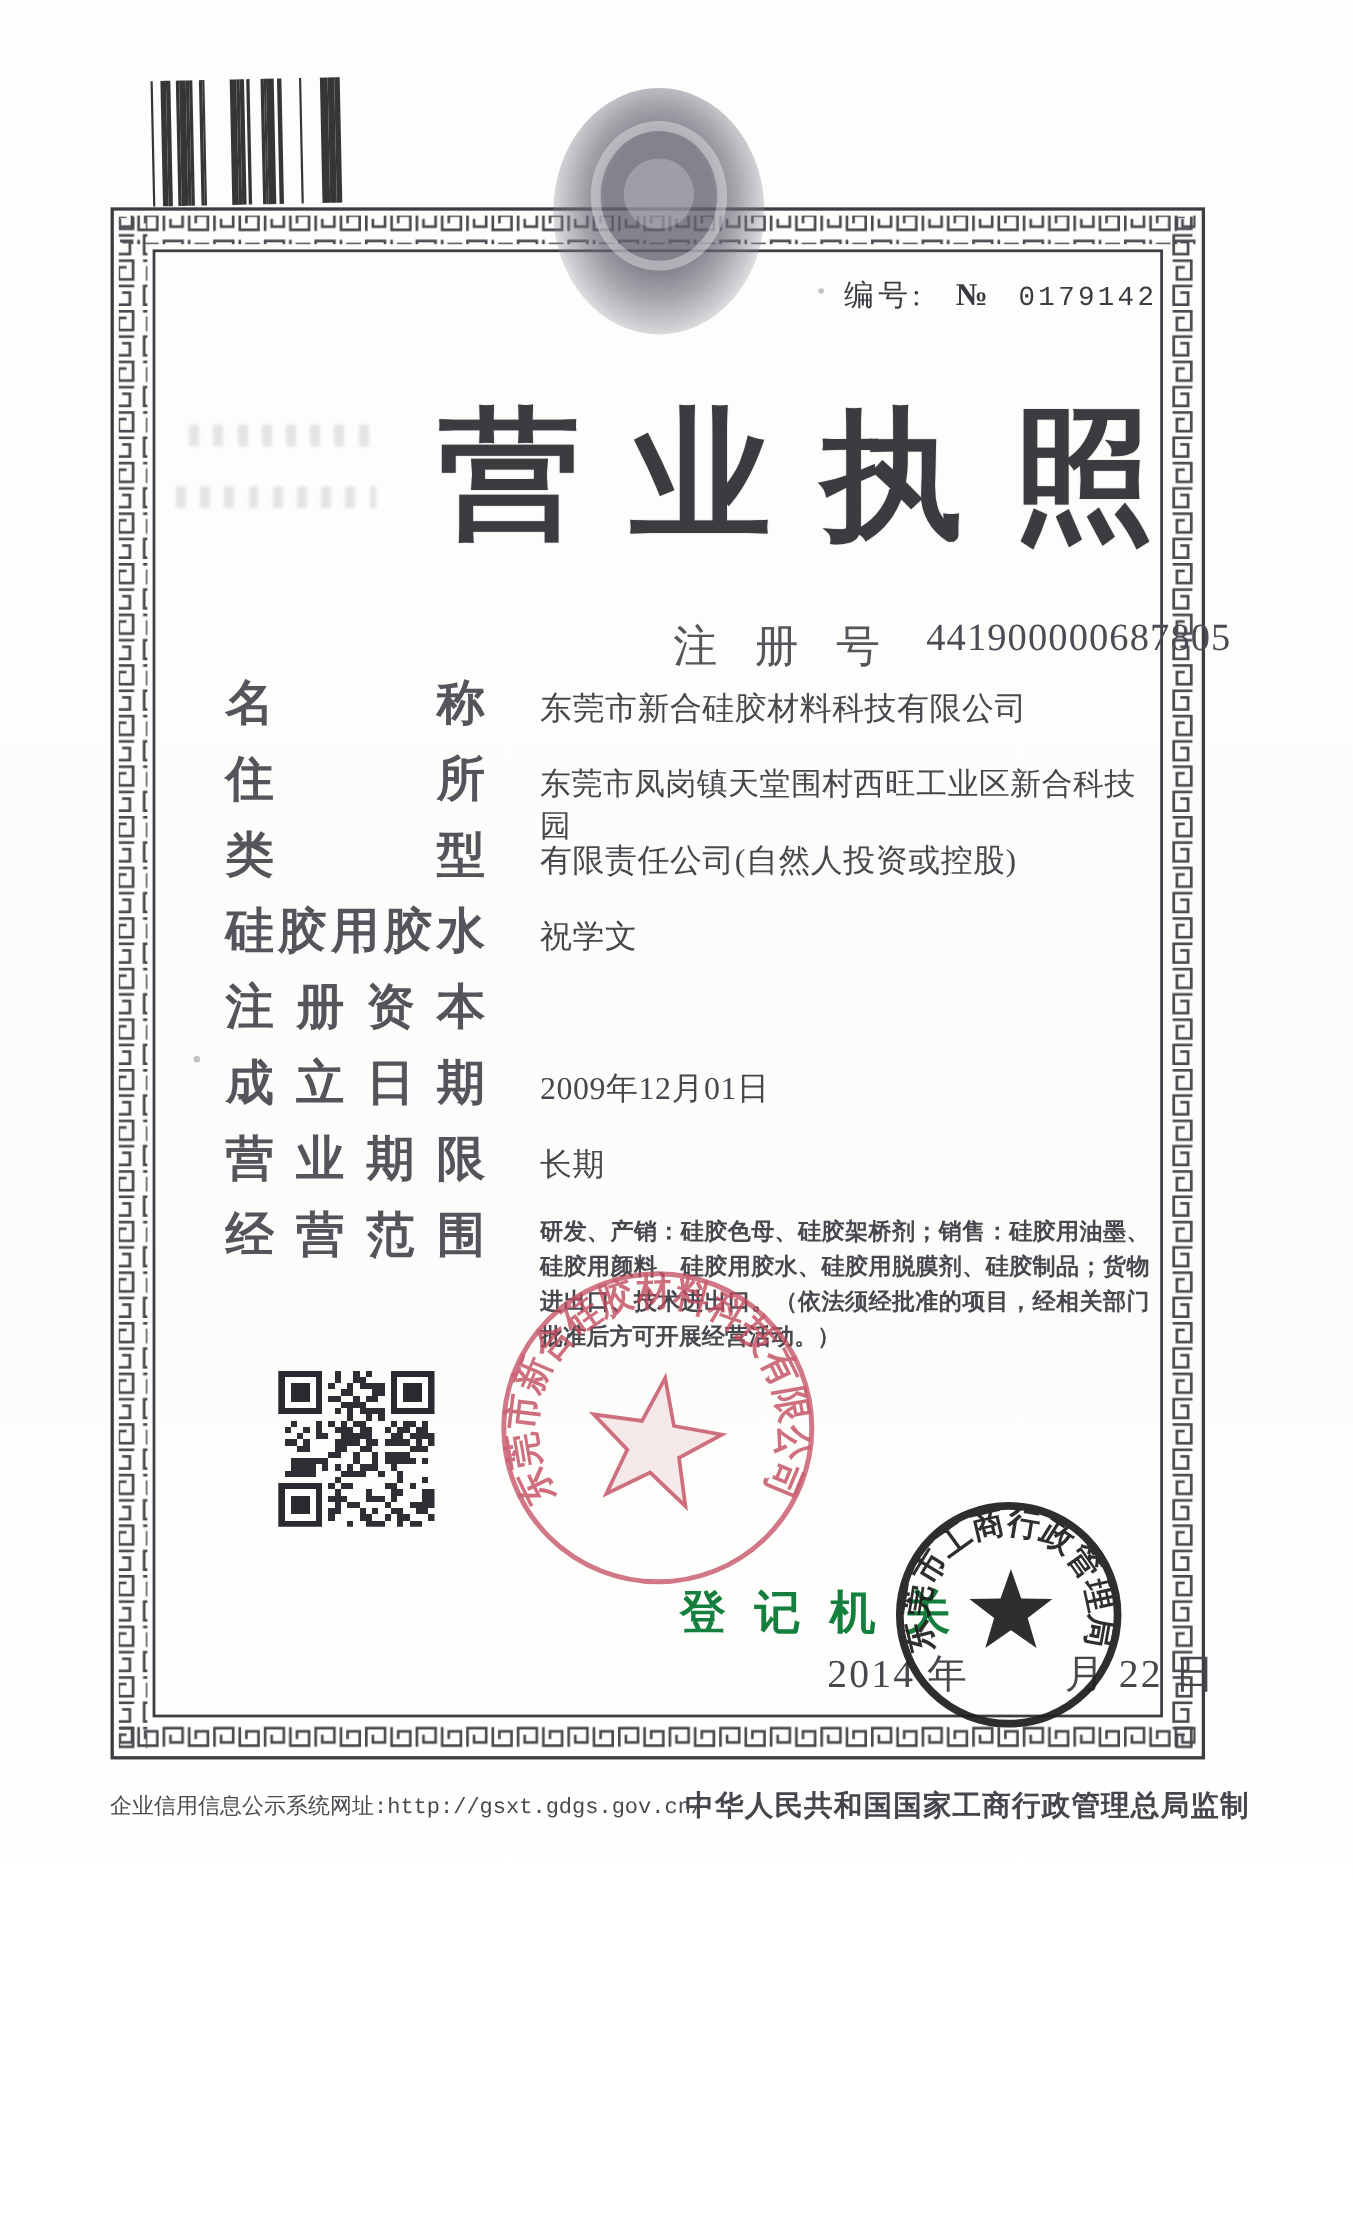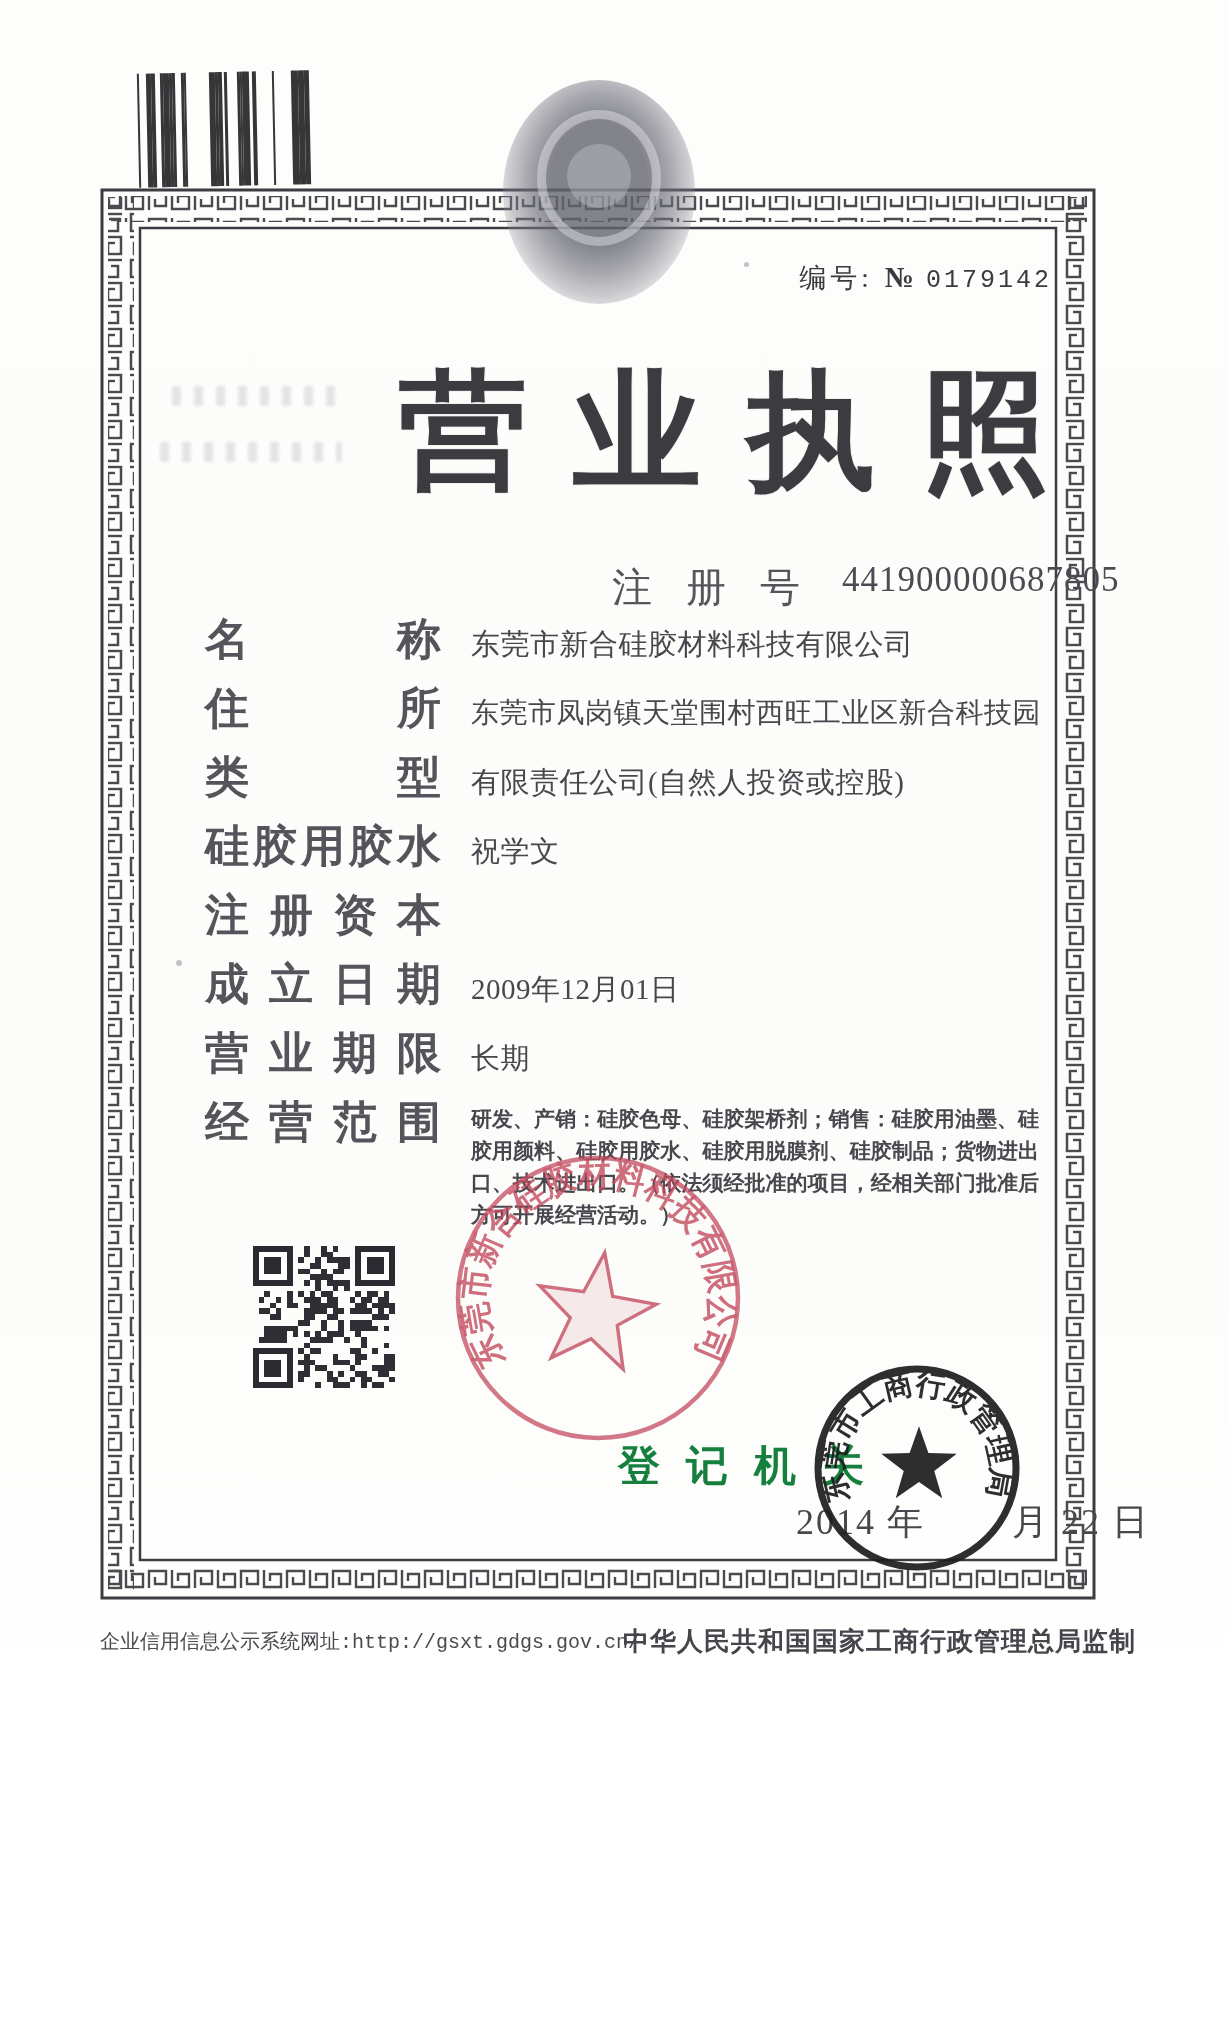--- a/index.html
+++ b/index.html
@@ -28,58 +28,58 @@
       transparent 82%);}
   .emblem::after{content:"";position:absolute;left:34px;top:30px;right:34px;bottom:58px;
     border:9px solid rgba(238,238,244,.42);border-radius:50%;}
   .emblem::before{content:"";position:absolute;left:64px;top:64px;width:64px;height:64px;
     border-radius:50%;background:rgba(222,222,230,.30);}
 
   
   .frame{position:absolute;left:100px;top:188px;z-index:1;}
 
   
-  .serial{position:absolute;top:260px;right:178px;z-index:4;display:flex;align-items:baseline;gap:12px;color:#3a3a40;}
+  .serial{position:absolute;top:250px;right:178px;z-index:4;display:flex;align-items:baseline;gap:28px;color:#3a3a40;}
   .serial .lbl{font-size:27px;letter-spacing:4px;}
   .serial .mark{font-size:29px;font-weight:bold;}
   .serial .digits{font-family:"Liberation Mono",monospace;font-size:25px;letter-spacing:3px;}
 
   
   .title{position:absolute;left:103px;top:346px;width:992px;z-index:4;
     text-align:right;font-family:"Liberation Sans",sans-serif;font-weight:800;
     font-size:128px;letter-spacing:46px;text-indent:46px;color:#3b3b40;
     text-shadow:0 0 1px rgba(60,60,64,.6);}
 
   
   .regline{position:absolute;left:612px;top:560px;z-index:4;display:flex;align-items:flex-start;}
   .regline .lbl{font-size:40px;color:#55555c;letter-spacing:12px;}
   .regline .num{font-size:35px;color:#4b4b54;margin-left:30px;letter-spacing:1px;}
 
   
   .fields{position:absolute;left:205px;top:616px;width:840px;z-index:4;}
-  .frow{display:flex;align-items:flex-start;height:69px;}
+  .frow{display:flex;align-items:flex-start;height:69px;gap:20px;}
   .frow.scope{height:auto;}
   .flabel{width:236px;flex:0 0 236px;font-size:44px;font-weight:600;color:#54545b;
     text-align:justify;text-align-last:justify;-moz-text-align-last:justify;text-justify:inter-character;
     line-height:1.1;}
   .fvalue{margin-left:30px;font-size:29px;color:#47474e;padding-top:9px;letter-spacing:.5px;}
   .frow.scope .fvalue{width:568px;font-size:21px;font-weight:600;line-height:32px;
     text-align:justify;padding-top:4px;letter-spacing:0;}
 
   
   .qr{position:absolute;left:253px;top:1246px;z-index:4;}
 
   
   .seal-red{position:absolute;left:438px;top:1146px;z-index:5;opacity:.88;}
 
   
   .registry{position:absolute;left:618px;top:1438px;z-index:4;font-size:42px;font-weight:600;
     color:#15803d;letter-spacing:26px;}
   .issue-date{position:absolute;left:752px;top:1498px;z-index:4;font-size:36px;color:#47474e;
-    white-space:pre;letter-spacing:2px;margin-left:44px;}
+    white-space:pre;letter-spacing:2px;}
 
   
   .stamp-black{position:absolute;left:805px;top:1356px;z-index:6;opacity:.92;}
 
   
   .footer-left{position:absolute;left:100px;top:1628px;z-index:4;font-size:20px;color:#4a4a50;
     font-family:"Liberation Mono",monospace;letter-spacing:0;}
   .footer-right{position:absolute;right:94px;top:1624px;z-index:4;font-size:26px;font-weight:600;color:#45454c;letter-spacing:1px;}
 
   

